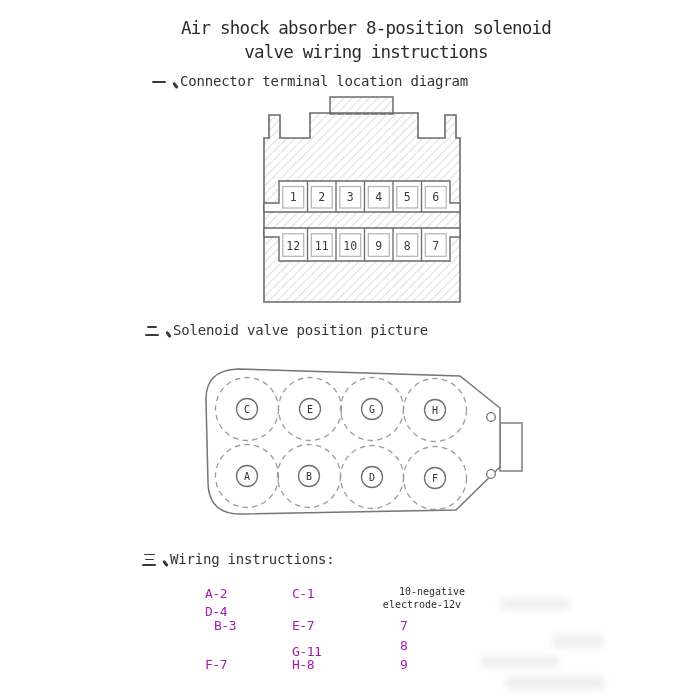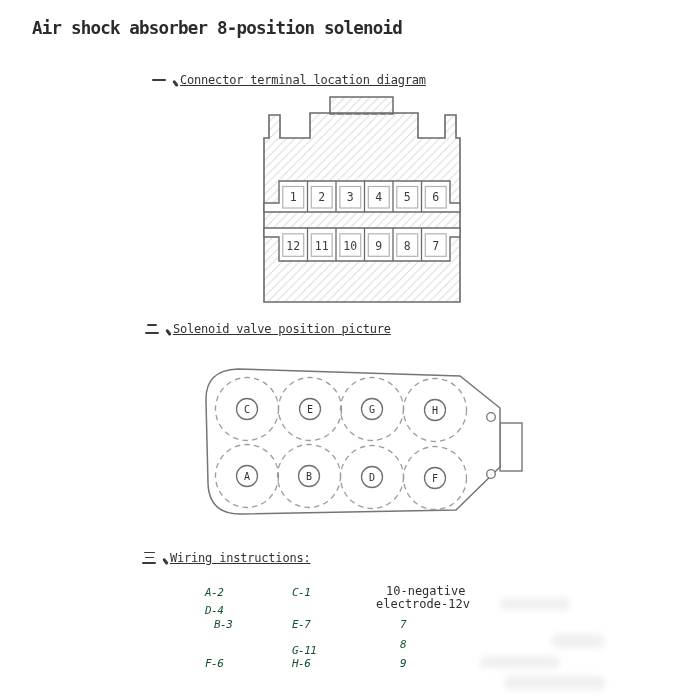--- a/index.html
+++ b/index.html
@@ -3,30 +3,30 @@
 <meta charset="utf-8">
 <style>
   html,body{margin:0;padding:0;background:#fff;}
   .page{
     position:relative;width:700px;height:700px;background:#ffffff;
     font-family:"DejaVu Sans Mono",monospace;color:#333;overflow:hidden;
   }
   .svg-layer{position:absolute;left:0;top:0;width:700px;height:700px;}
   .title{
     position:absolute;top:16px;left:0;width:100%;box-sizing:border-box;padding-left:32px;
-    text-align:left;font-weight:bold;font-size:17.5px;line-height:24px;
+    text-align:center;font-weight:normal;font-size:17.5px;line-height:24px;
     letter-spacing:-0.8px;color:#2b2b2b;white-space:nowrap;
   }
-  .sec{position:absolute;font-size:12px;letter-spacing:-0.2px;color:#323232;white-space:nowrap;text-decoration:underline;}
+  .sec{position:absolute;font-size:14px;letter-spacing:-0.2px;color:#323232;white-space:nowrap;}
   .cnum{position:relative;display:inline-block;width:15px;height:13px;margin-right:13px;vertical-align:-2px;}
   .cnum i{position:absolute;background:#3a3a3a;height:1.7px;border-radius:1px;}
   .cnum .tick{position:absolute;width:2.6px;height:7px;background:#3a3a3a;border-radius:2px;transform:rotate(-36deg);right:-10px;bottom:-1px;}
-  .w{position:absolute;font-size:11px;letter-spacing:-0.5px;color:#14532d;white-space:nowrap;font-style:italic;}
+  .w{position:absolute;font-size:13px;letter-spacing:-0.5px;color:#a21caf;white-space:nowrap;}
   .w.c2{width:62px;text-align:left;}
-  .note{position:absolute;font-size:12px;line-height:13px;color:#2e2e2e;white-space:nowrap;}
+  .note{position:absolute;font-size:10px;line-height:13px;text-align:center;color:#2e2e2e;white-space:nowrap;}
   .smudge{position:absolute;background:#ececec;filter:blur(3px);border-radius:5px;opacity:.8;}
   .num{font-family:"DejaVu Sans Mono",monospace;font-size:11.5px;fill:#3c3c3c;text-anchor:middle;}
   .ltr{font-family:"DejaVu Sans Mono",monospace;font-size:10px;fill:#2f2f2f;text-anchor:middle;}
 </style>
 </head>
 <body>
 
 <div class="page">
 
   <svg class="svg-layer" viewBox="0 0 700 700" aria-hidden="true">
@@ -112,44 +112,45 @@
       <text class="ltr" x="435" y="413.8">H</text>
       <text class="ltr" x="247" y="479.8">A</text>
       <text class="ltr" x="309" y="479.8">B</text>
       <text class="ltr" x="372" y="480.8">D</text>
       <text class="ltr" x="435" y="481.8">F</text>
     </g>
   </svg>
 
   <div class="title">
     <div>Air shock absorber 8-position solenoid</div>
+    <div>valve wiring instructions</div>
   </div>
 
   <div class="sec" style="left:152px;top:73px">
     <span class="cnum"><i style="left:0;top:6px;width:14px"></i><span class="tick"></span></span><span>Connector terminal location diagram</span>
   </div>
 
   <div class="sec" style="left:142px;top:551px">
     <span class="cnum"><i style="left:1.5px;top:0.5px;width:11px"></i><i style="left:2.5px;top:5.5px;width:9px"></i><i style="left:0;top:11px;width:14px"></i><span class="tick"></span></span><span>Wiring instructions:</span>
   </div>
 
   <div class="sec" style="left:145px;top:322px">
     <span class="cnum"><i style="left:2px;top:2px;width:10px"></i><i style="left:0;top:10px;width:14px"></i><span class="tick"></span></span><span>Solenoid valve position picture</span>
   </div>
 
   <div>
     <span class="w" style="left:205px;top:586px">A-2</span>
     <span class="w" style="left:214px;top:618px">B-3</span>
     <span class="w" style="left:205px;top:604px">D-4</span>
-    <span class="w" style="left:205px;top:657px">F-6</span>
+    <span class="w" style="left:205px;top:657px">F-7</span>
 
     <span class="w c2" style="left:292px;top:586px">C-1</span>
     <span class="w c2" style="left:292px;top:618px">E-7</span>
     <span class="w c2" style="left:292px;top:644px">G-11</span>
-    <span class="w c2" style="left:292px;top:657px">H-6</span>
+    <span class="w c2" style="left:292px;top:657px">H-8</span>
 
     <span class="note" style="left:386px;top:585px;width:92px">10-negative</span>
     <span class="note" style="left:376px;top:598px;width:92px">electrode-12v</span>
     <span class="w" style="left:400px;top:618px">7</span>
     <span class="w" style="left:400px;top:638px">8</span>
     <span class="w" style="left:400px;top:657px">9</span>
   </div>
 
   <div class="smudge" style="left:500px;top:598px;width:70px;height:12px"></div>
   <div class="smudge" style="left:552px;top:634px;width:52px;height:14px"></div>

